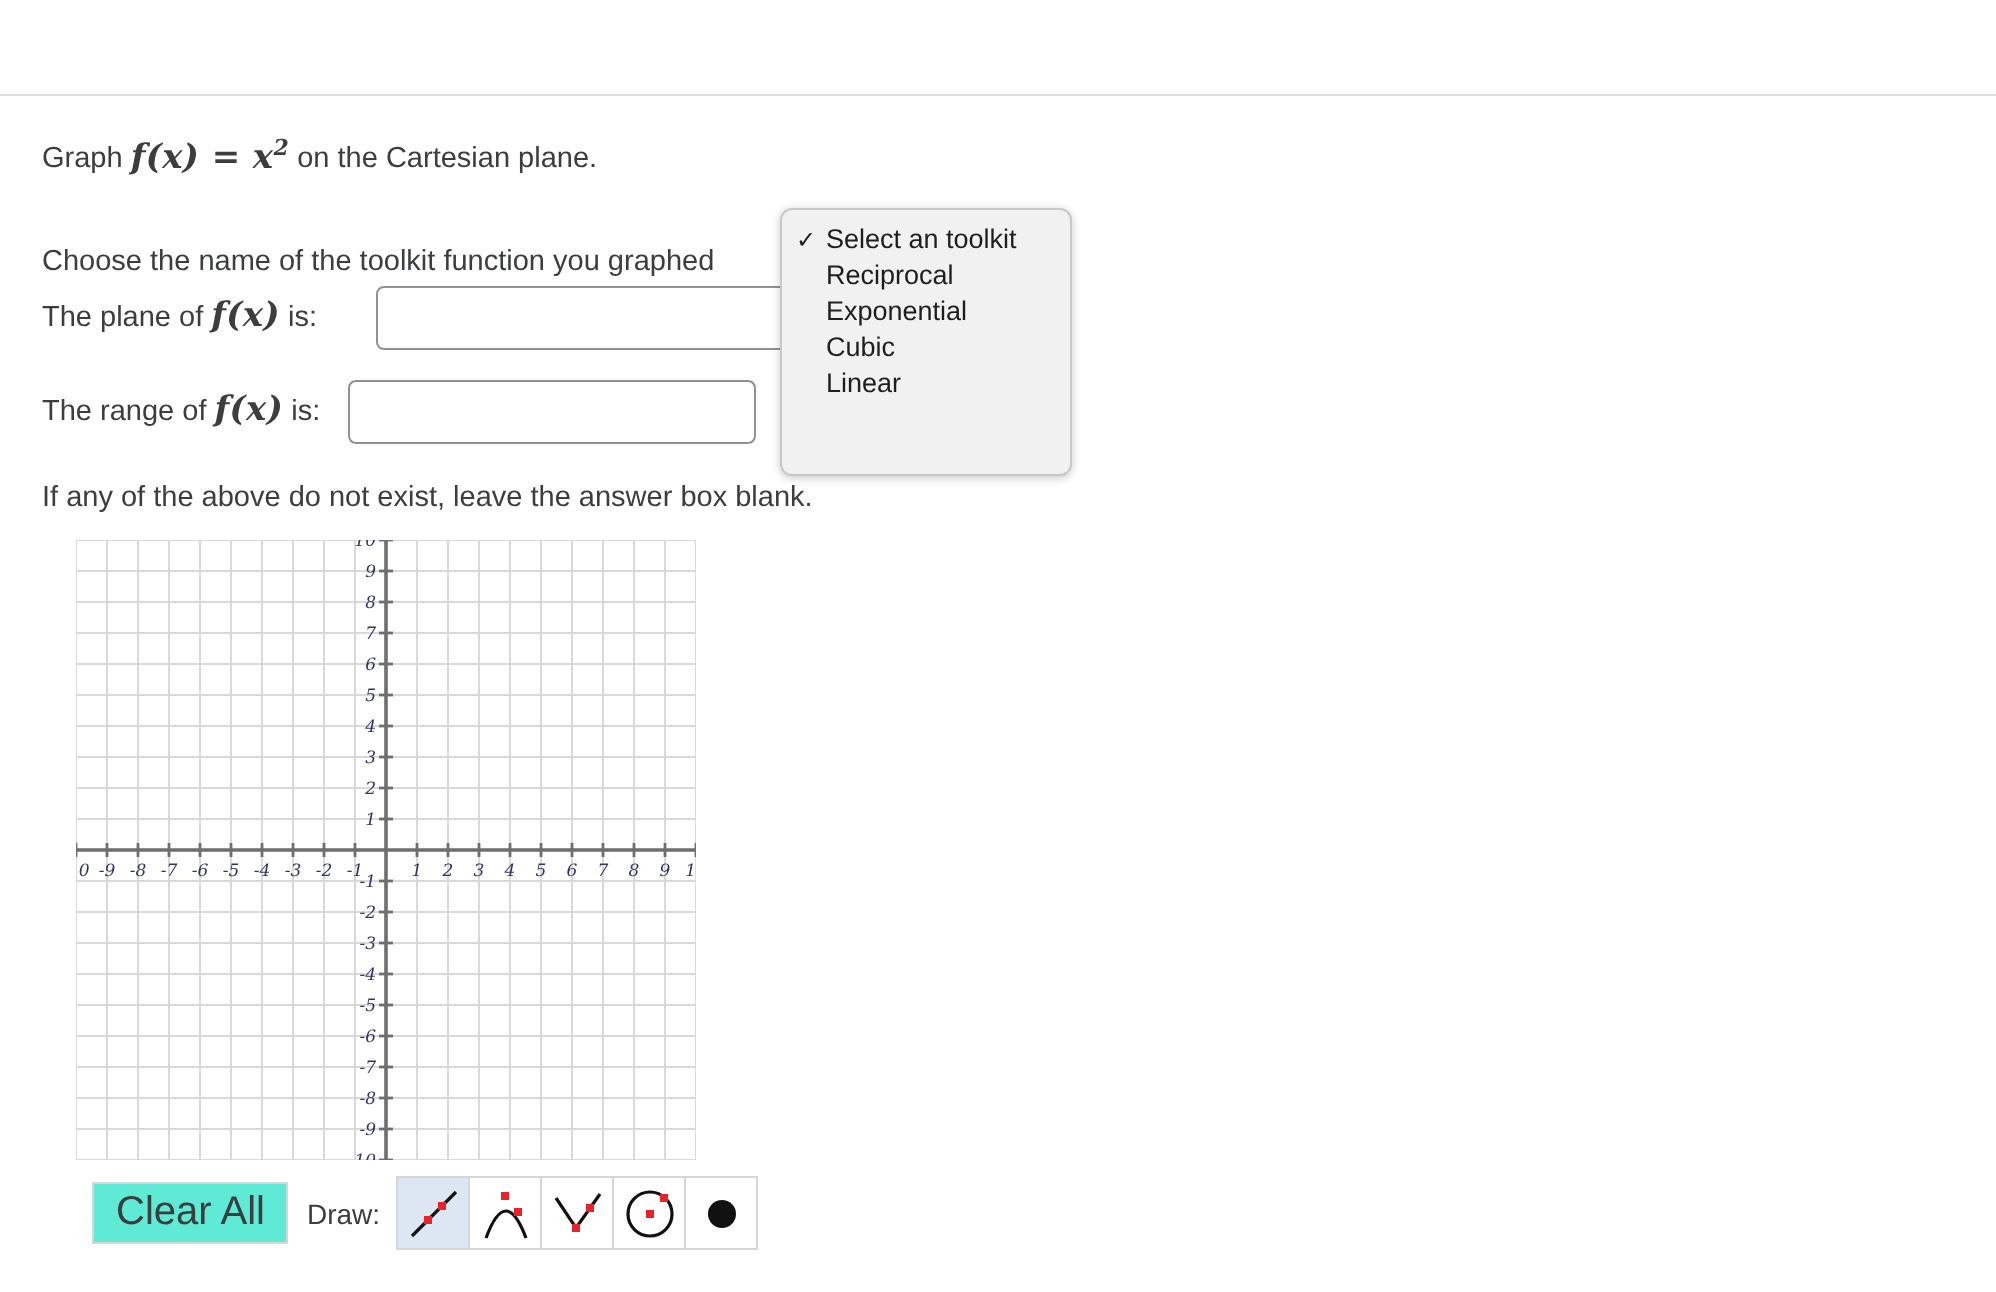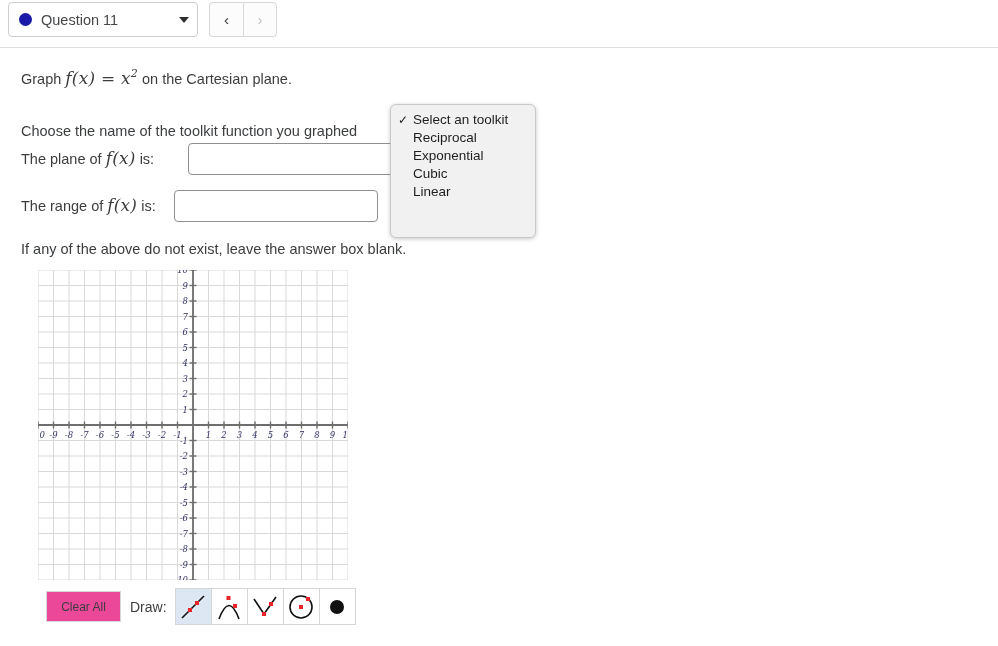--- a/index.html
+++ b/index.html
@@ -59,21 +59,21 @@
   .body { position: absolute; left: 0; top: 47px; width: 998px; }
   .line { position: absolute; font-size: 14.5px; color: #3b3d3f; white-space: nowrap; }
   .l1 { left: 21px; top: 20px; }
   .l2 { left: 21px; top: 60px; margin-top: 16px; }
   .l3 { left: 21px; top: 101px; }
   .l4 { left: 21px; top: 148px; }
   .l5 { left: 21px; top: 194px; text-align: center; }
 
   .mi {
     font-family: "DejaVu Serif", "Liberation Serif", serif;
-    font-style: italic; font-weight: 400; font-size: 17px;
+    font-style: italic; font-weight: 700; font-size: 17px;
     letter-spacing: 0.2px;
   }
   .mi .up { font-style: normal; }
   .sup { font-size: 11px; vertical-align: super; font-style: italic; }
 
   
   .tfield {
     position: absolute; height: 32px;
     border: 1px solid #8e9194; border-radius: 4px;
     background: #ffffff;
@@ -109,22 +109,22 @@
   }
   .graphwrap svg { display: block; }
 
   
   .toolbar {
     position: absolute; left: 46px; top: 588px;
     display: flex; align-items: center;
   }
   .clearall {
     height: 31px; min-width: 75px;
-    border: 1px solid #d4d6d8; background: #ec4899;
-    font-size: 12px; color: #3b3d3f;
+    border: 1px solid #d4d6d8; background: #5eead4;
+    font-size: 20px; color: #3b3d3f;
     display: flex; align-items: center; justify-content: center;
     padding: 0 11px;
   }
   .drawlabel {
     font-size: 14px; color: #3b3d3f; margin: 0 8px 0 9px;
   }
   .tools { display: flex; }
   .tool {
     width: 37px; height: 37px;
     border: 1px solid #d4d6d8; background: #ffffff;
@@ -139,31 +139,20 @@
   .cutrow {
     position: absolute; left: 0; top: 638px; width: 998px; height: 8px;
     overflow: hidden;
   }
 </style>
 </head>
 <body>
 
 <div class="page">
 
-  <div class="header">
-    <div class="q-select">
-      <span class="q-dot"></span>
-      <span class="q-label">Question 11</span>
-      <span class="q-caret"></span>
-    </div>
-    <div class="navbtns">
-      <div class="navbtn prev">‹</div>
-      <div class="navbtn next">›</div>
-    </div>
-  </div>
   <div class="hdiv"></div>
 
   <div class="body">
 
     <div class="line l1">
       <span>Graph </span><span class="mi"><span>f(x)</span> <span class="up">=</span> <span>x</span><span class="sup">2</span></span><span> on the Cartesian plane.</span>
     </div>
 
     <div class="line l2">Choose the name of the toolkit function you graphed</div>
 

